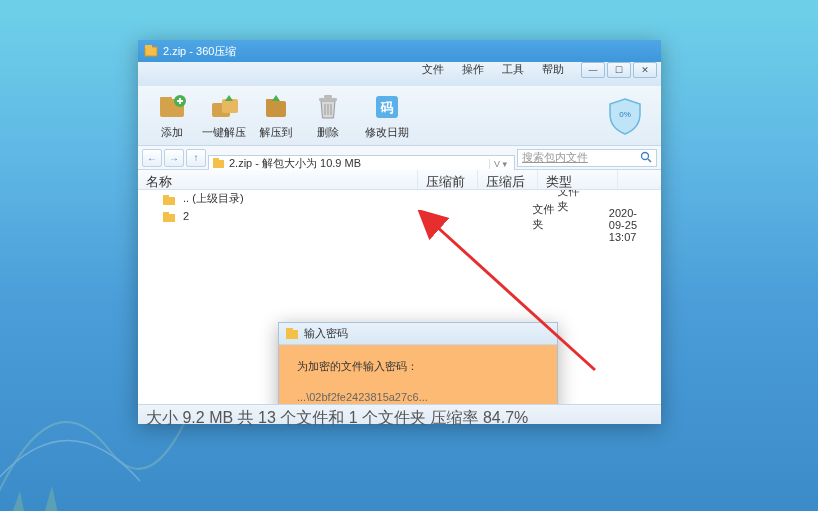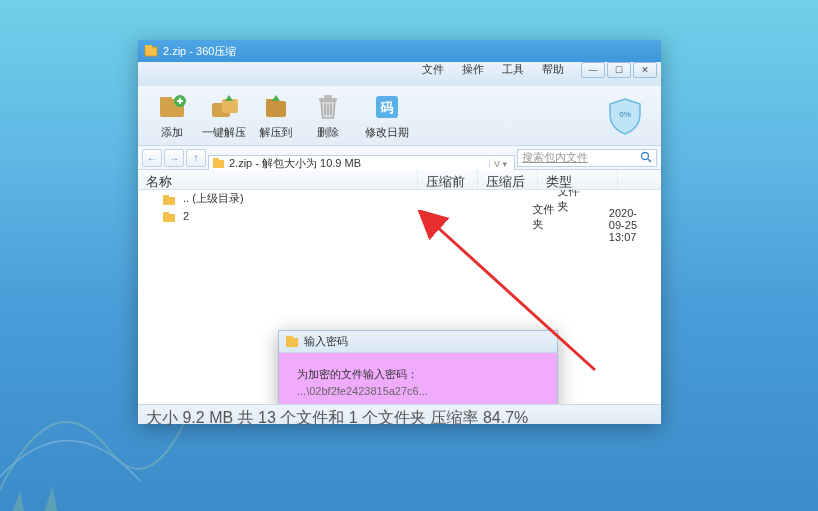--- a/index.html
+++ b/index.html
@@ -29,24 +29,24 @@
 .col-name { width: 280px; }
 .col-before { width: 60px; }
 .col-after { width: 60px; font-family: Liberation Serif, serif; }
 .col-type { width: 80px; }
 .col-date { flex: 1; margin-top: 16px; }
 .list-body { flex: 1; background: #fff; font-size: 11px; color: #333; overflow: hidden; position: relative; }
 .file-row { height: 18px; display: flex; align-items: center; }
 .file-row .col { padding: 0 24px; }
 .file-icon { width: 14px; height: 14px; margin-right: 4px; display: inline-flex; vertical-align: middle; }
 .statusbar { height: 20px; background: linear-gradient(#eef4fa, #e2ecf6); border-top: 1px solid #c5d8ea; font-size: 16px; color: #555; padding: 3px 8px; }
-.dialog { position: absolute; top: 140px; left: 140px; width: 280px; background: #f0abfc; border: 1px solid #a9c3dd; box-shadow: 0 4px 18px rgba(0,0,0,0.3); }
+.dialog { position: absolute; top: 132px; left: 140px; width: 280px; background: #fdba74; border: 1px solid #a9c3dd; box-shadow: 0 4px 18px rgba(0,0,0,0.3); }
 .dialog-title { height: 22px; background: linear-gradient(#e8f1fa, #d9e8f5); border-bottom: 1px solid #c5d8ea; display: flex; align-items: center; padding: 0 6px; font-size: 11px; color: #333; }
 .dialog-body { padding: 14px 18px; font-size: 11px; color: #333; }
-.dialog-text { margin-bottom: 3px; }
+.dialog-text { margin-bottom: 17px; }
 .dialog-path { color: #666; margin-bottom: 24px; }
 .pwd-input { width: 100%; height: 20px; border: 1px solid #b0c8de; display: flex; align-items: center; padding: 0 5px; margin-bottom: 10px; background: #fff; }
 .arrow { position: absolute; top: 210px; left: 395px; width: 220px; height: 170px; pointer-events: none; z-index: 50; }
 </style>
 </head>
 <body>
 
 <div class="deco-curve">
   <svg viewBox="0 0 400 180">
     <path d="M 20 160 Q 80 20 140 100 Q 180 150 220 60" stroke="#cde9a8" stroke-width="2" fill="none"></path>

